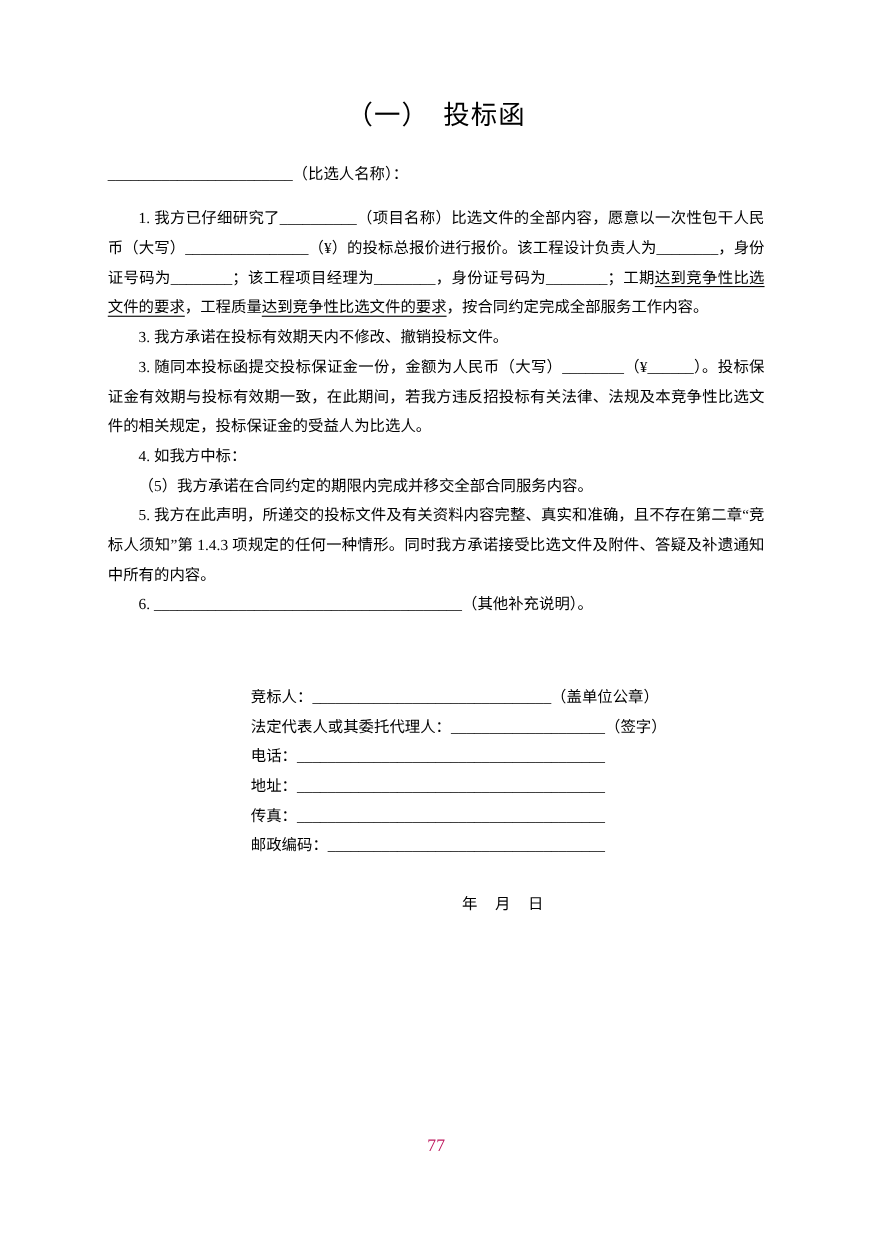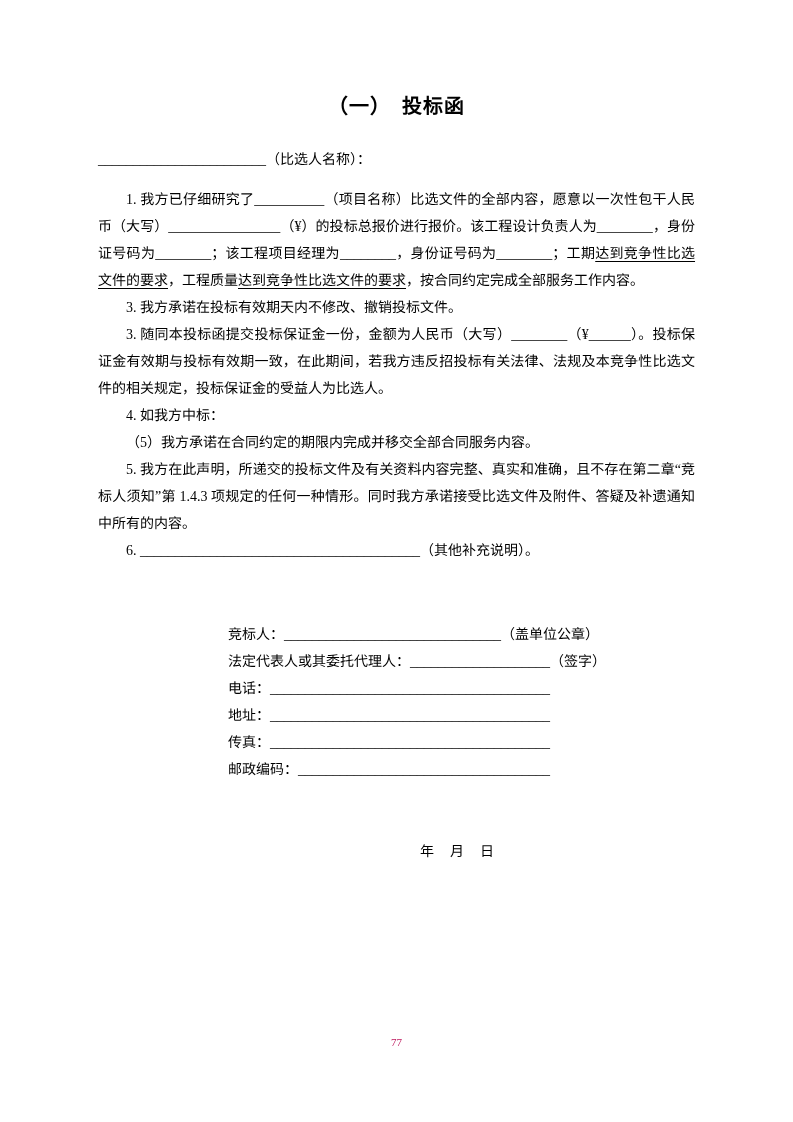--- a/index.html
+++ b/index.html
@@ -20,22 +20,22 @@
     box-sizing: border-box;
   }
   .content {
     position: absolute;
     left: 98px;
     top: 0;
     width: 597px;
   }
   .title {
     margin: 93px 0 0 0;
-    font-size: 20px;
-    font-weight: bold;
+    font-size: 24px;
+    font-weight: normal;
     text-align: center;
     line-height: 27px;
     letter-spacing: 1px;
   }
   .addressee {
     margin-top: 26px;
   }
   .paras p {
     margin: 0;
     text-indent: 2em;
@@ -54,30 +54,30 @@
   }
   .sig {
     margin-left: 130px;
     margin-top: 57px;
   }
   .sig-row {
     white-space: nowrap;
   }
   .date {
     margin-left: 322px;
-    margin-top: 55px;
+    margin-top: 26px;
     letter-spacing: 1px;
   }
   .footer {
     position: absolute;
     left: 0;
     top: 1032px;
     width: 100%;
     text-align: center;
-    font-size: 11px;
+    font-size: 16px;
     line-height: 20px;
     color: #be185d;
   }
 </style>
 </head>
 <body>
 
 <div class="page">
   <div class="content">
 

